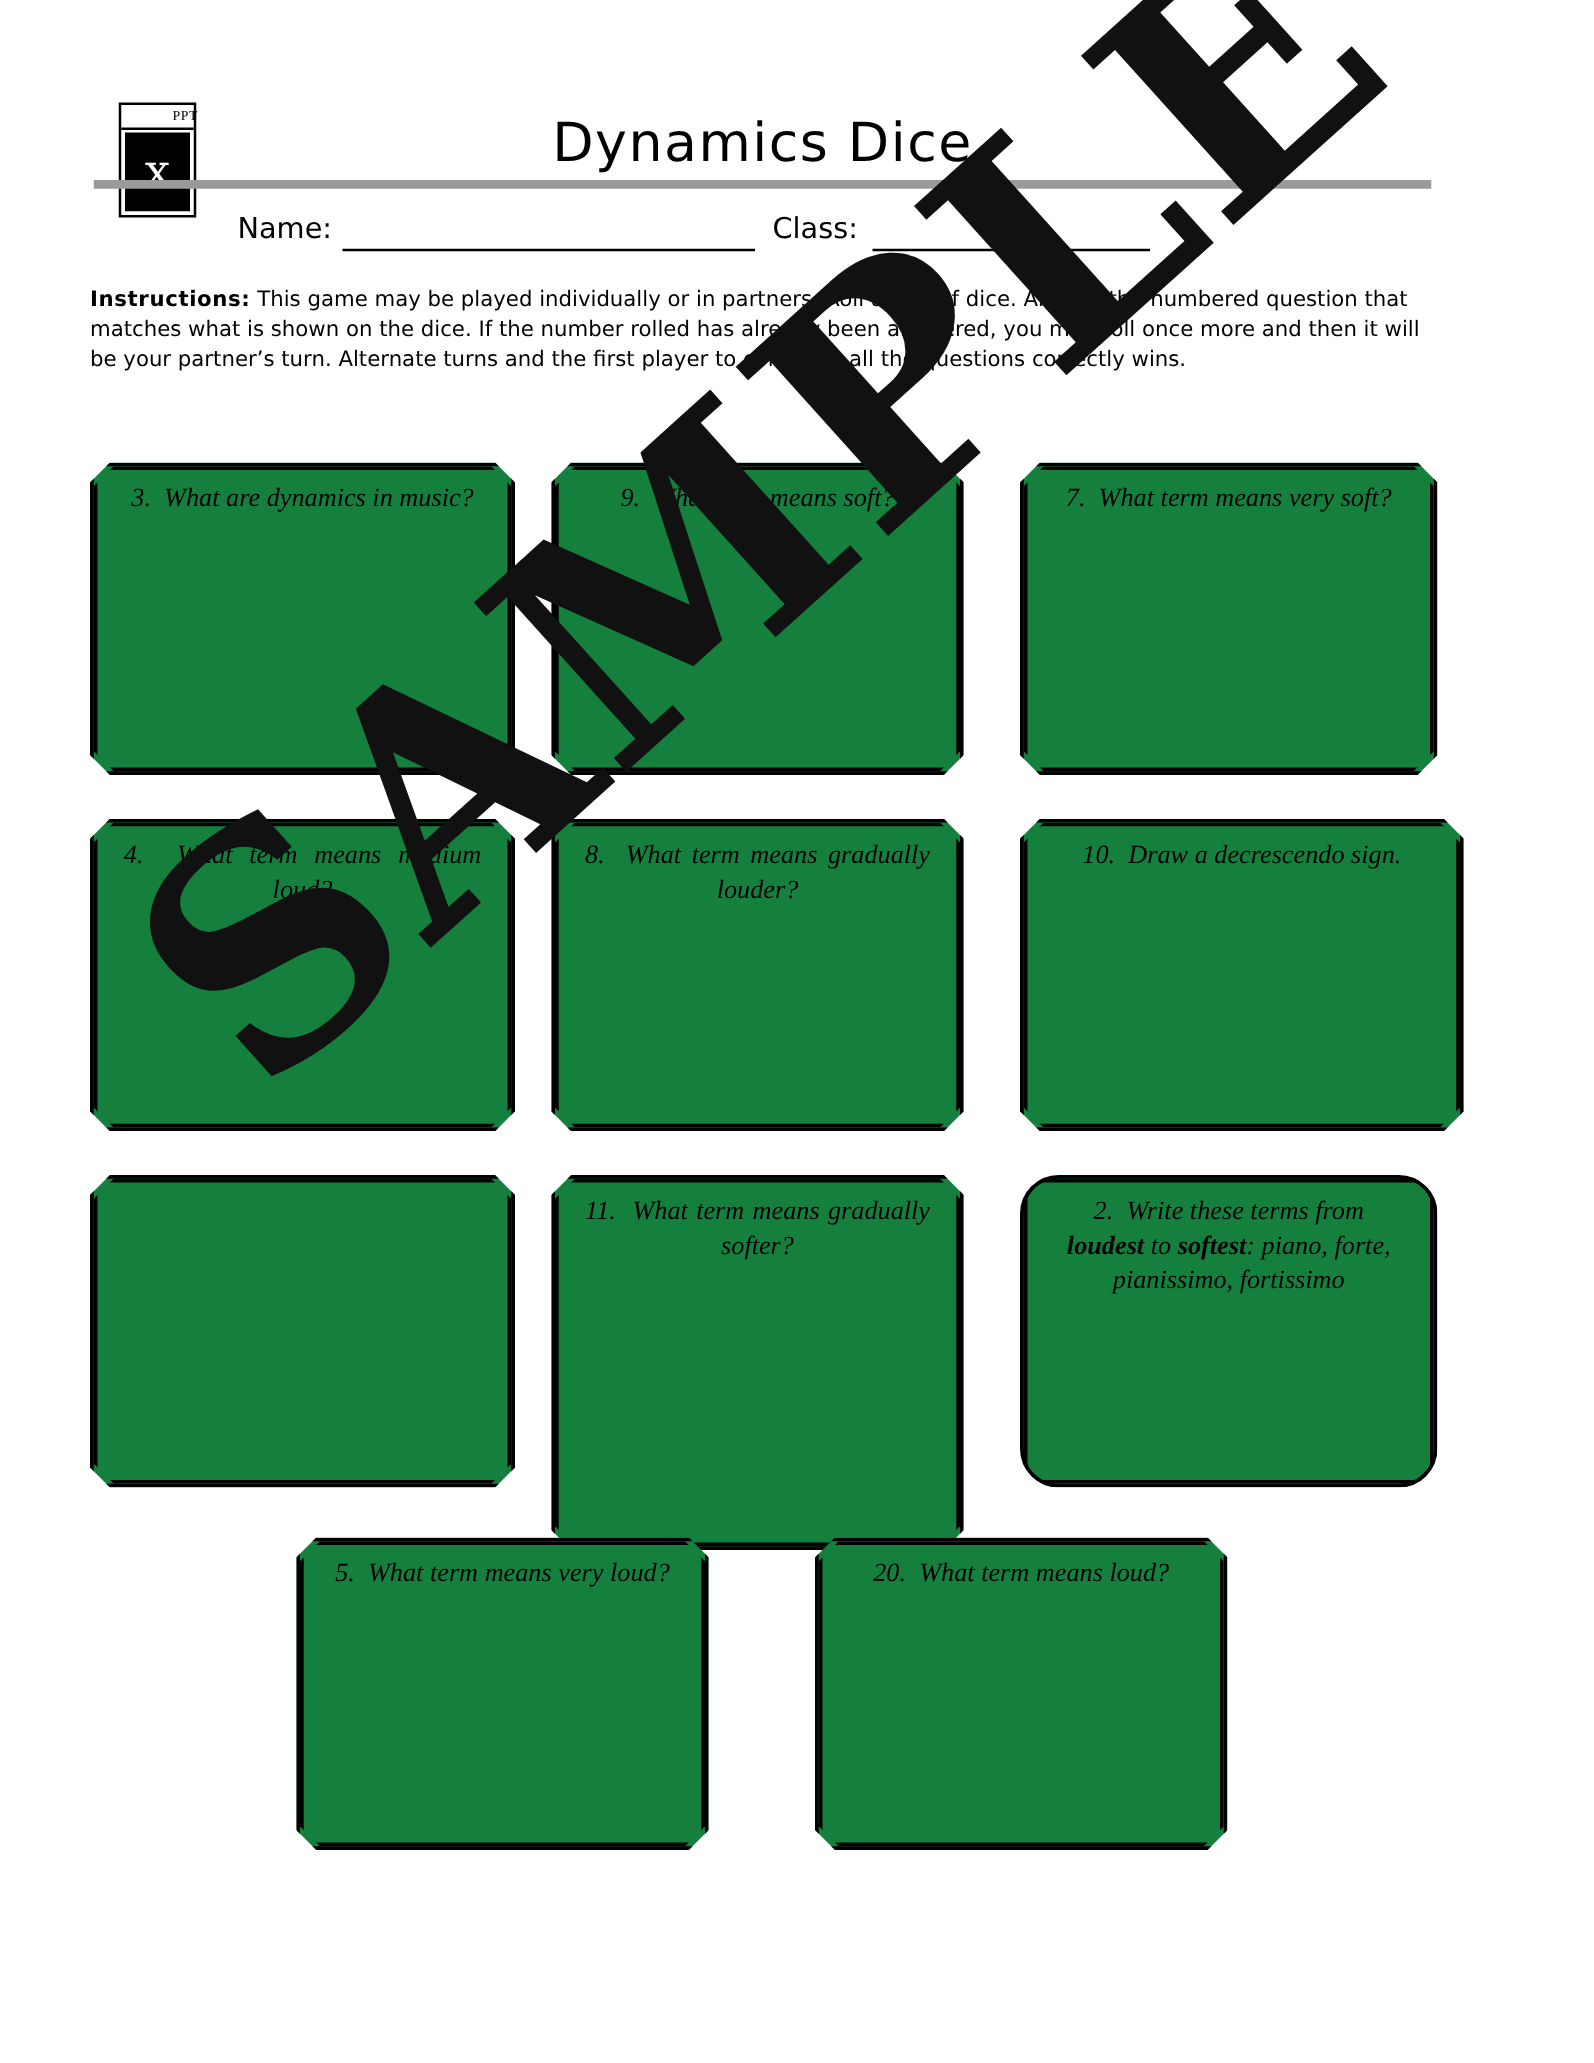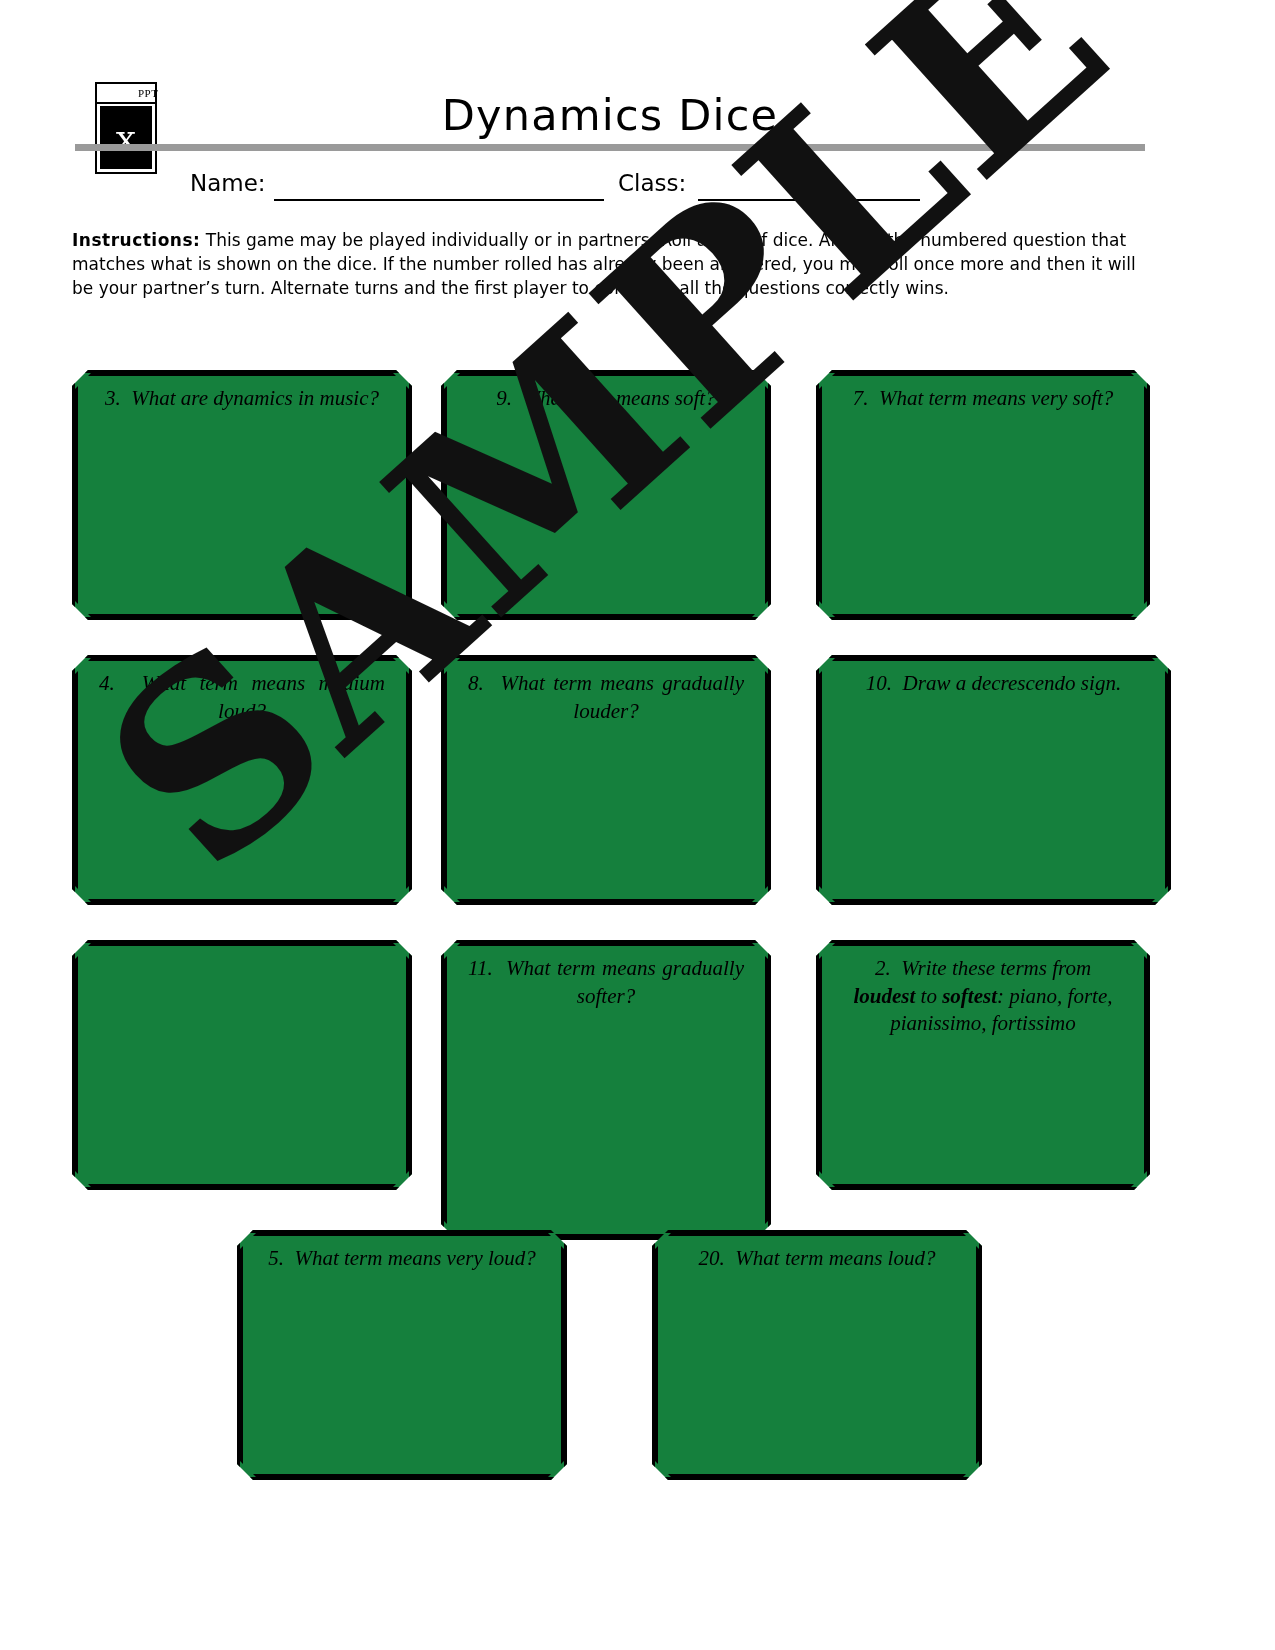--- a/index.html
+++ b/index.html
@@ -253,21 +253,21 @@
 
     <div class="card" style="left:0px;   top:570px; width:340px; height:250px;">
       <div class="card-inner"></div>
     </div>
 
     <div class="card" style="left:369px; top:570px; width:330px; height:300px;padding-left:48px;">
       <div class="card-inner"></div>
       <div class="card-text justify"><span>11.</span>&nbsp;&nbsp;<span>What term means gradually softer?</span></div>
     </div>
 
-    <div class="card" style="left:744px; top:570px; width:334px; height:250px;">
+    <div class="card" style="left:744px; top:570px; width:334px; height:250px;border-radius:31px;">
       <div class="card-inner"></div>
       <div class="card-text"><span>2.</span>&nbsp;&nbsp;<span id="card-9-rich"><span>Write these terms from </span><b>loudest</b><span> to </span><b>softest</b><span>: piano, forte, pianissimo, fortissimo</span></span></div>
     </div>
 
     <div class="card" style="left:165px; top:860px; width:330px; height:250px;">
       <div class="card-inner"></div>
       <div class="card-text"><span>5.</span>&nbsp;&nbsp;<span>What term means very loud?</span></div>
     </div>
 
     <div class="card" style="left:580px; top:860px; width:330px; height:250px;">

